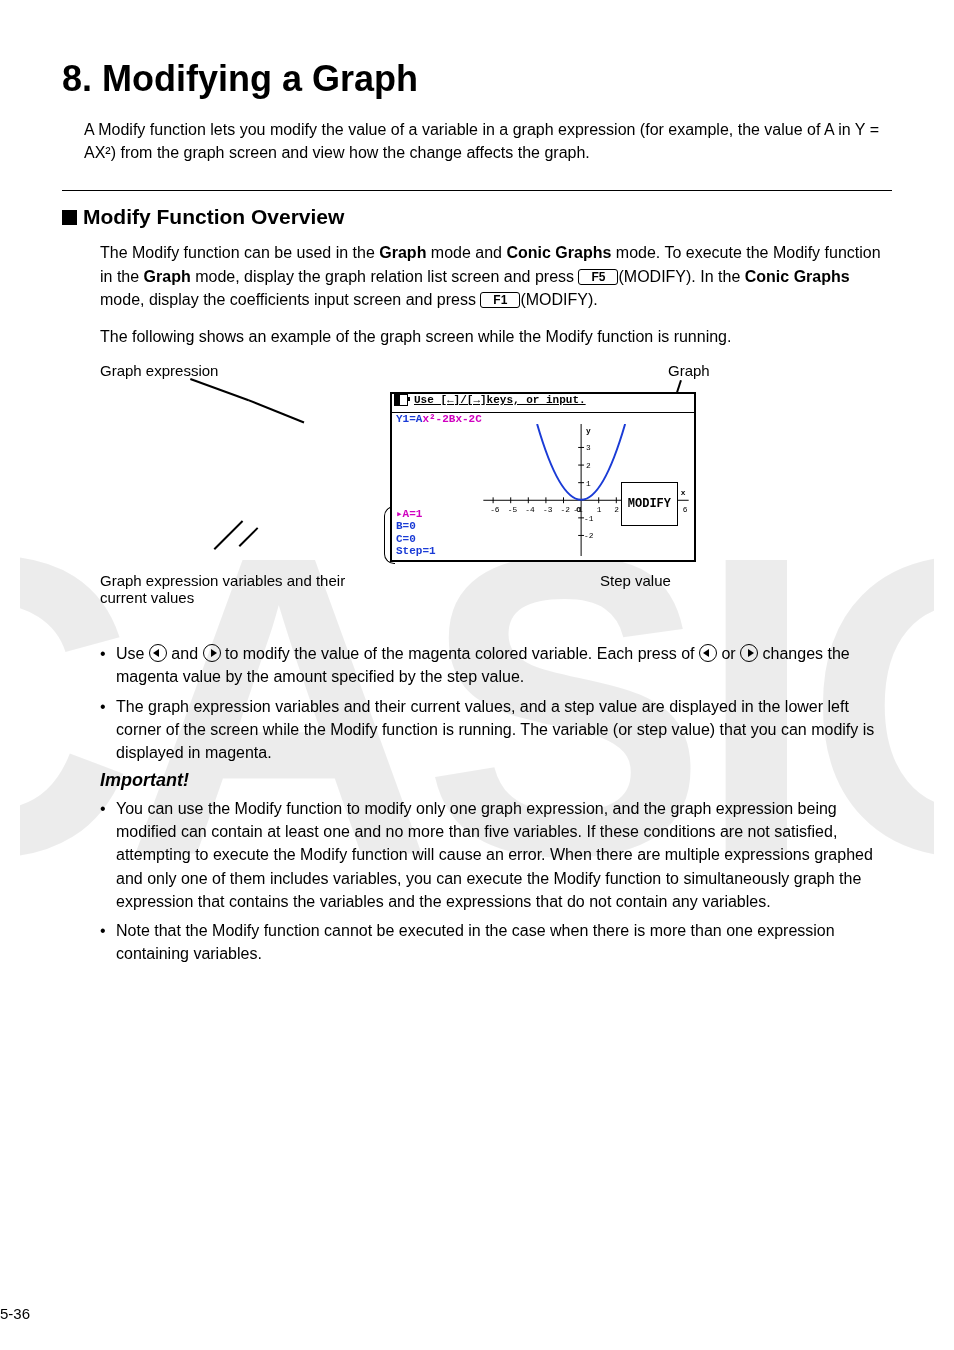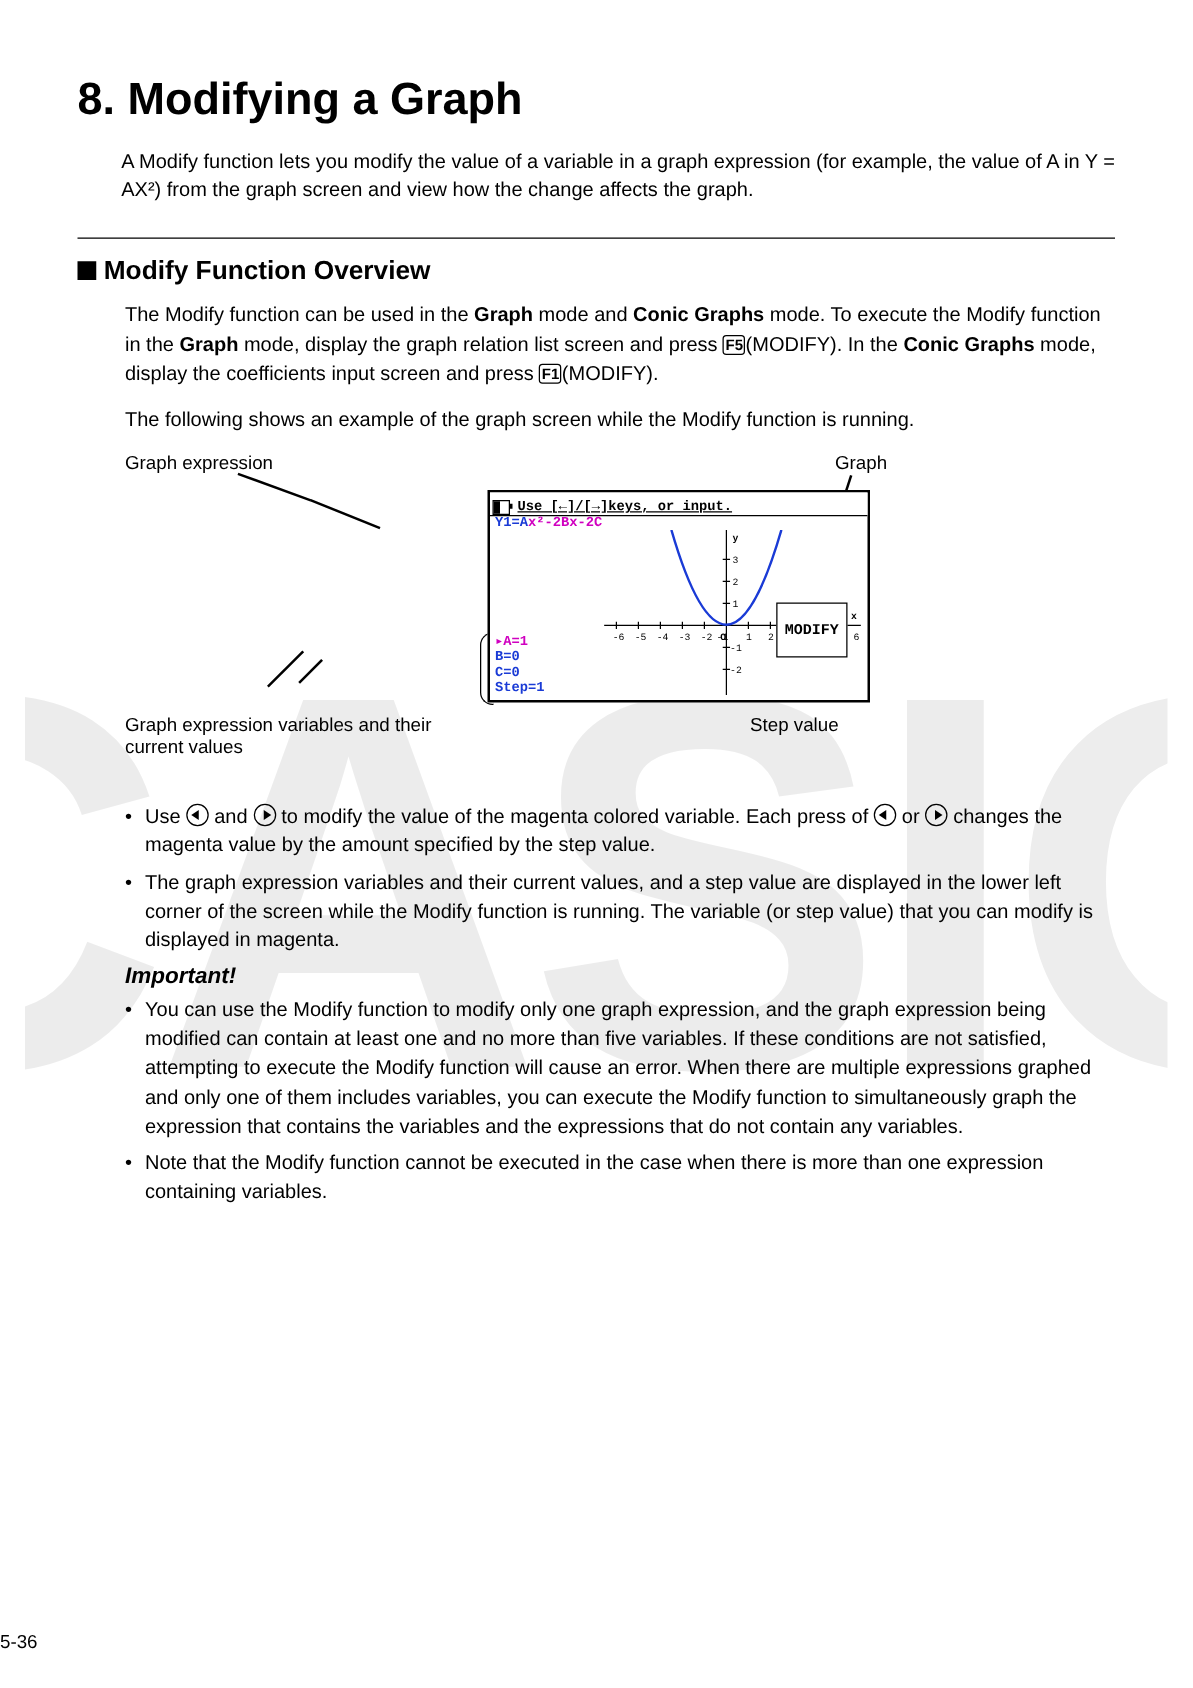--- a/index.html
+++ b/index.html
@@ -26,21 +26,21 @@
     opacity: 0.07;
   }
   .watermark svg { width: 100%; height: 100%; }
   .content { position: relative; z-index: 1; }
   h1 {
     font-size: 36px;
     font-weight: bold;
     margin: 0 0 18px 0;
   }
   .intro {
-    margin-left: 35px;
+    margin-left: 22px;
     font-size: 16px;
     line-height: 1.45;
   }
   .hr {
     border: none;
     border-top: 1.5px solid #000;
     margin: 26px 0 14px 0;
   }
   h2 {
     font-size: 21px;
@@ -49,21 +49,21 @@
   }
   .sq { display:inline-block; width:15px; height:15px; background:#000; vertical-align:-1px; margin-right:6px;}
   .body-block { margin-left: 38px; }
   p { font-size: 16px; line-height: 1.45; margin: 0 0 14px 0; }
   .keycap {
     display: inline-block;
     border: 1.5px solid #000;
     border-radius: 3px;
     font-size: 12px;
     font-weight: bold;
-    padding: 1px 0;
+    padding: 1px 11px;
     line-height: 1;
     vertical-align: 1px;
     min-width: 16px;
     text-align: center;
     font-family: Arial, sans-serif;
   }
   .figwrap {
     margin: 12px 0 20px 0;
     position: relative;
     height: 260px;
@@ -125,21 +125,21 @@
     background: #fff;
     box-sizing: border-box;
   }
   .calc-top {
     height: 18px;
     border-bottom: 1px solid #000;
     background: #fff;
     font-size: 11px;
     font-family: "Courier New", monospace;
     padding-left: 2px;
-    display: flex; align-items: flex-end;
+    display: flex; align-items: flex-start;
   }
   .calc-top .batt {
     display:inline-block; width:12px; height:10px;
     border:1.5px solid #000; position:relative; margin-right:6px;
     background: linear-gradient(to right, #000 40%, #fff 40%);
   }
   .calc-top .batt::after{content:"";position:absolute;right:-3px;top:2px;width:2px;height:4px;background:#000;}
   .calc-expr {
     color: #1a3bd6; font-family:"Courier New",monospace; font-size:11px;
     position:absolute; left:4px; top:19px; font-weight:bold;

